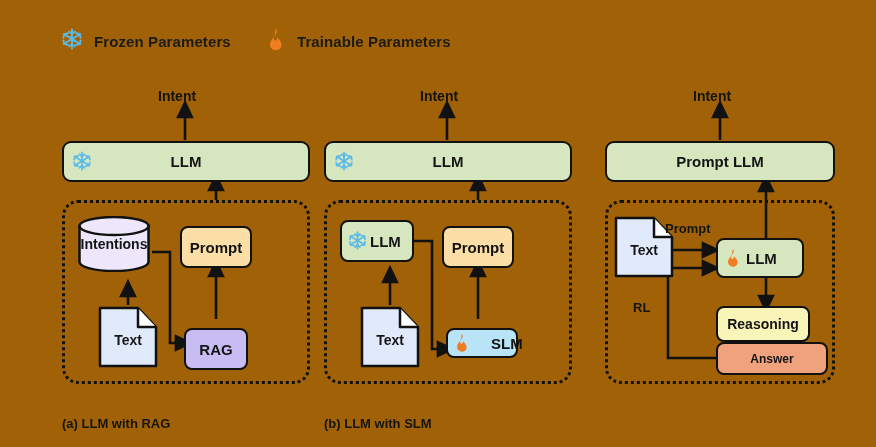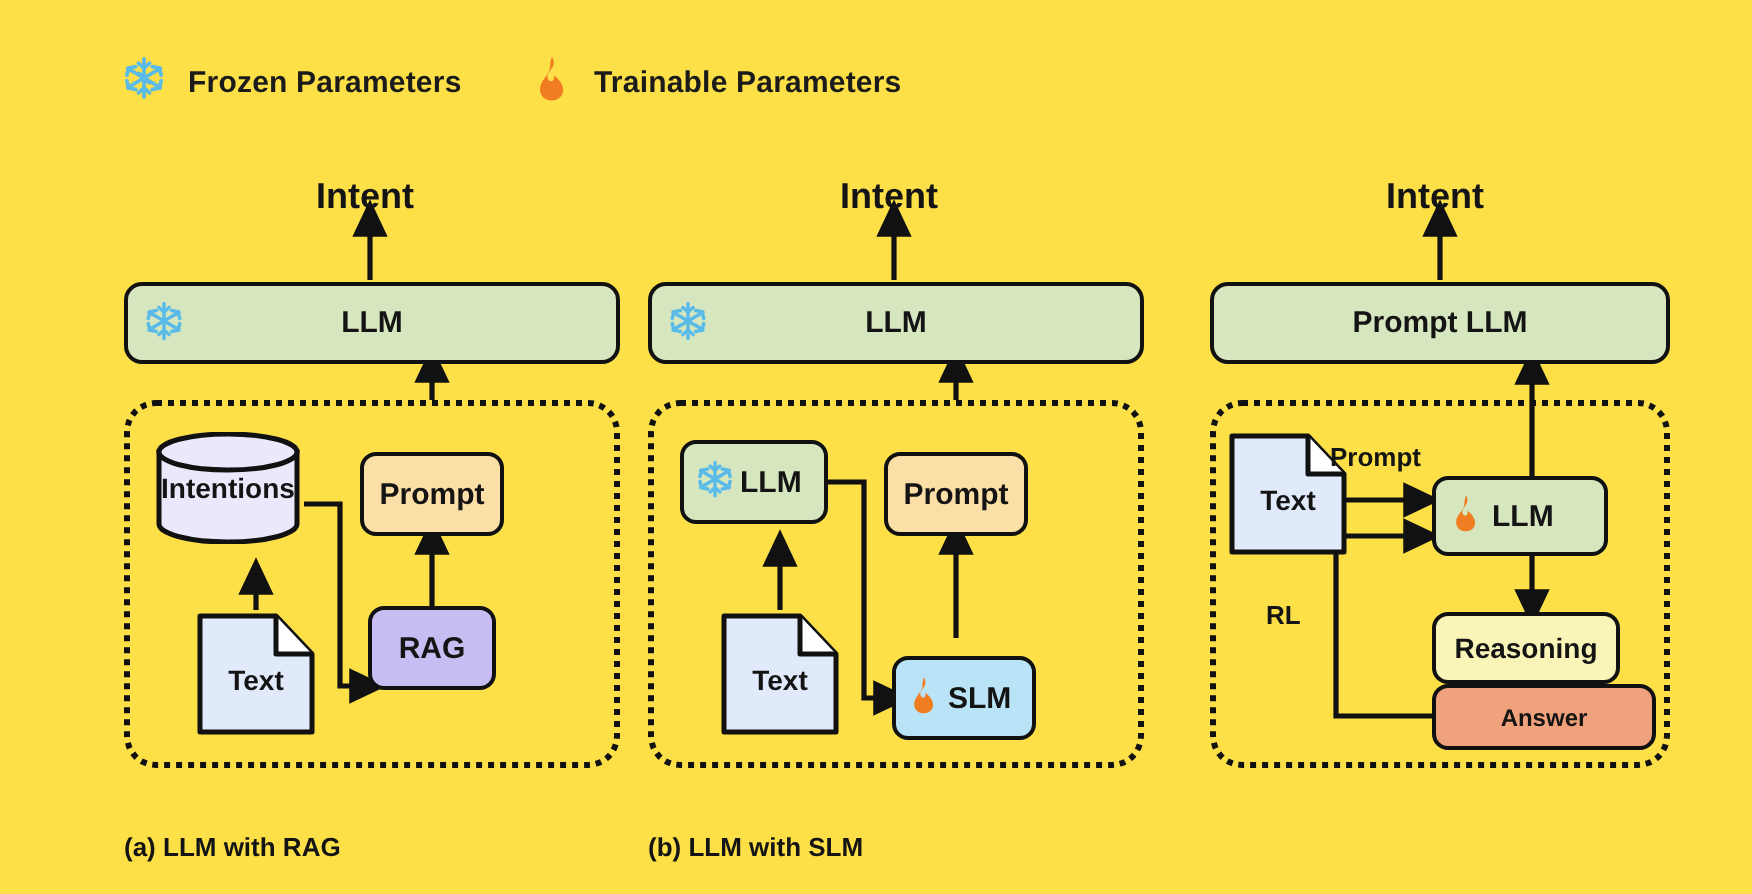--- a/index.html
+++ b/index.html
@@ -1,17 +1,17 @@
 <!DOCTYPE html>
 <html><head>
 <meta charset="utf-8">
 <style>
   html,body{margin:0;padding:0;background:#ffffff;}
   body{width:876px;height:447px;font-family:"Liberation Sans",sans-serif;color:#141414;}
-  #canvas{position:relative;width:876px;height:447px;overflow:hidden;background:#fde047;}
+  #canvas{position:relative;width:876px;height:447px;overflow:hidden;background:#a16207;}
 
   
   .legend{position:absolute;display:flex;align-items:center;gap:10px;}
   .legend-label{font-size:15px;font-weight:700;color:#1b1b1b;letter-spacing:.1px;white-space:nowrap;}
   .ico{display:block;}
 
   
   .node{
     position:absolute;box-sizing:border-box;
     border:2.5px solid #111;border-radius:8px;
@@ -54,21 +54,21 @@
   
   .dashgroup{
     position:absolute;box-sizing:border-box;
     border:3px dotted #111;border-radius:16px;background:transparent;
   }
 
   
   .wires{position:absolute;left:0;top:0;width:876px;height:447px;pointer-events:none;}
 
   
-  .ftext{position:absolute;font-size:18px;font-weight:700;color:#141414;white-space:nowrap;}
+  .ftext{position:absolute;font-size:14px;font-weight:700;color:#141414;white-space:nowrap;}
   .caption{position:absolute;font-size:13px;font-weight:700;color:#141414;white-space:nowrap;text-align:left;}
 </style>
 </head>
 <body>
 
 <div id="canvas">
 
   <div class="legend" style="left:60px;top:27px;">
     <span class="ico">
       <svg width="24" height="24" viewBox="0 0 24 24">
@@ -159,21 +159,21 @@
   </div>
 
   <div class="doc" style="left:98px;top:306px;width:60px;height:62px;">
     <svg width="60" height="62" viewBox="0 0 60 62">
       <path d="M2 2 L40 2 L58 21 L58 60 L2 60 Z" fill="#e0eafb" stroke="#111" stroke-width="2.5" stroke-linejoin="round"></path>
       <path d="M40 2 L40 21 L58 21" fill="#ffffff" stroke="#111" stroke-width="2.5" stroke-linejoin="round"></path>
     </svg>
     <span class="doc-txt" style="padding-top:6px;">Text</span>
   </div>
 
-  <div class="node c-purple" style="left:184px;top:303px;width:64px;height:42px;text-align:right;">
+  <div class="node c-purple" style="left:184px;top:328px;width:64px;height:42px;text-align:right;">
     <span>RAG</span>
   </div>
 
   <div class="node c-amber" style="left:180px;top:226px;width:72px;height:42px;">
     <span>Prompt</span>
   </div>
 
   <div class="caption" style="left:62px;top:416px;width:248px;">(a) LLM with RAG</div>
 
   <div class="ftext" style="left:420px;top:88px;">Intent</div>
@@ -219,21 +219,21 @@
   </div>
 
   <div class="doc" style="left:360px;top:306px;width:60px;height:62px;">
     <svg width="60" height="62" viewBox="0 0 60 62">
       <path d="M2 2 L40 2 L58 21 L58 60 L2 60 Z" fill="#e0eafb" stroke="#111" stroke-width="2.5" stroke-linejoin="round"></path>
       <path d="M40 2 L40 21 L58 21" fill="#ffffff" stroke="#111" stroke-width="2.5" stroke-linejoin="round"></path>
     </svg>
     <span class="doc-txt" style="padding-top:6px;">Text</span>
   </div>
 
-  <div class="node left-ico c-blue" style="left:446px;top:328px;width:72px;height:42px;padding-left:5px;gap:3px;align-items:center;">
+  <div class="node left-ico c-blue" style="left:446px;top:328px;width:72px;height:30px;padding-left:5px;gap:20px;align-items:center;">
     <span class="ico">
       <svg width="18" height="21" viewBox="0 0 22 24">
         <path d="M11 1.2 C13.4 5.6 10.4 7.4 9.2 9.6 C8.3 11.3 8.9 13.2 10.3 13.6 C11.6 14.0 12.2 12.4 11.9 10.6 C14.6 12.6 16.6 15.3 16.6 18.0 C16.6 21.1 14.0 23.2 10.9 23.2 C7.6 23.2 5.0 21.0 5.0 17.6 C5.0 13.2 9.1 11.2 9.9 7.2 C10.2 5.5 10.0 3.4 11 1.2 Z" fill="#f07d22"></path>
       </svg>
     </span>
     <span>SLM</span>
   </div>
 
   <div class="node c-amber" style="left:442px;top:226px;width:72px;height:42px;">
     <span>Prompt</span>

